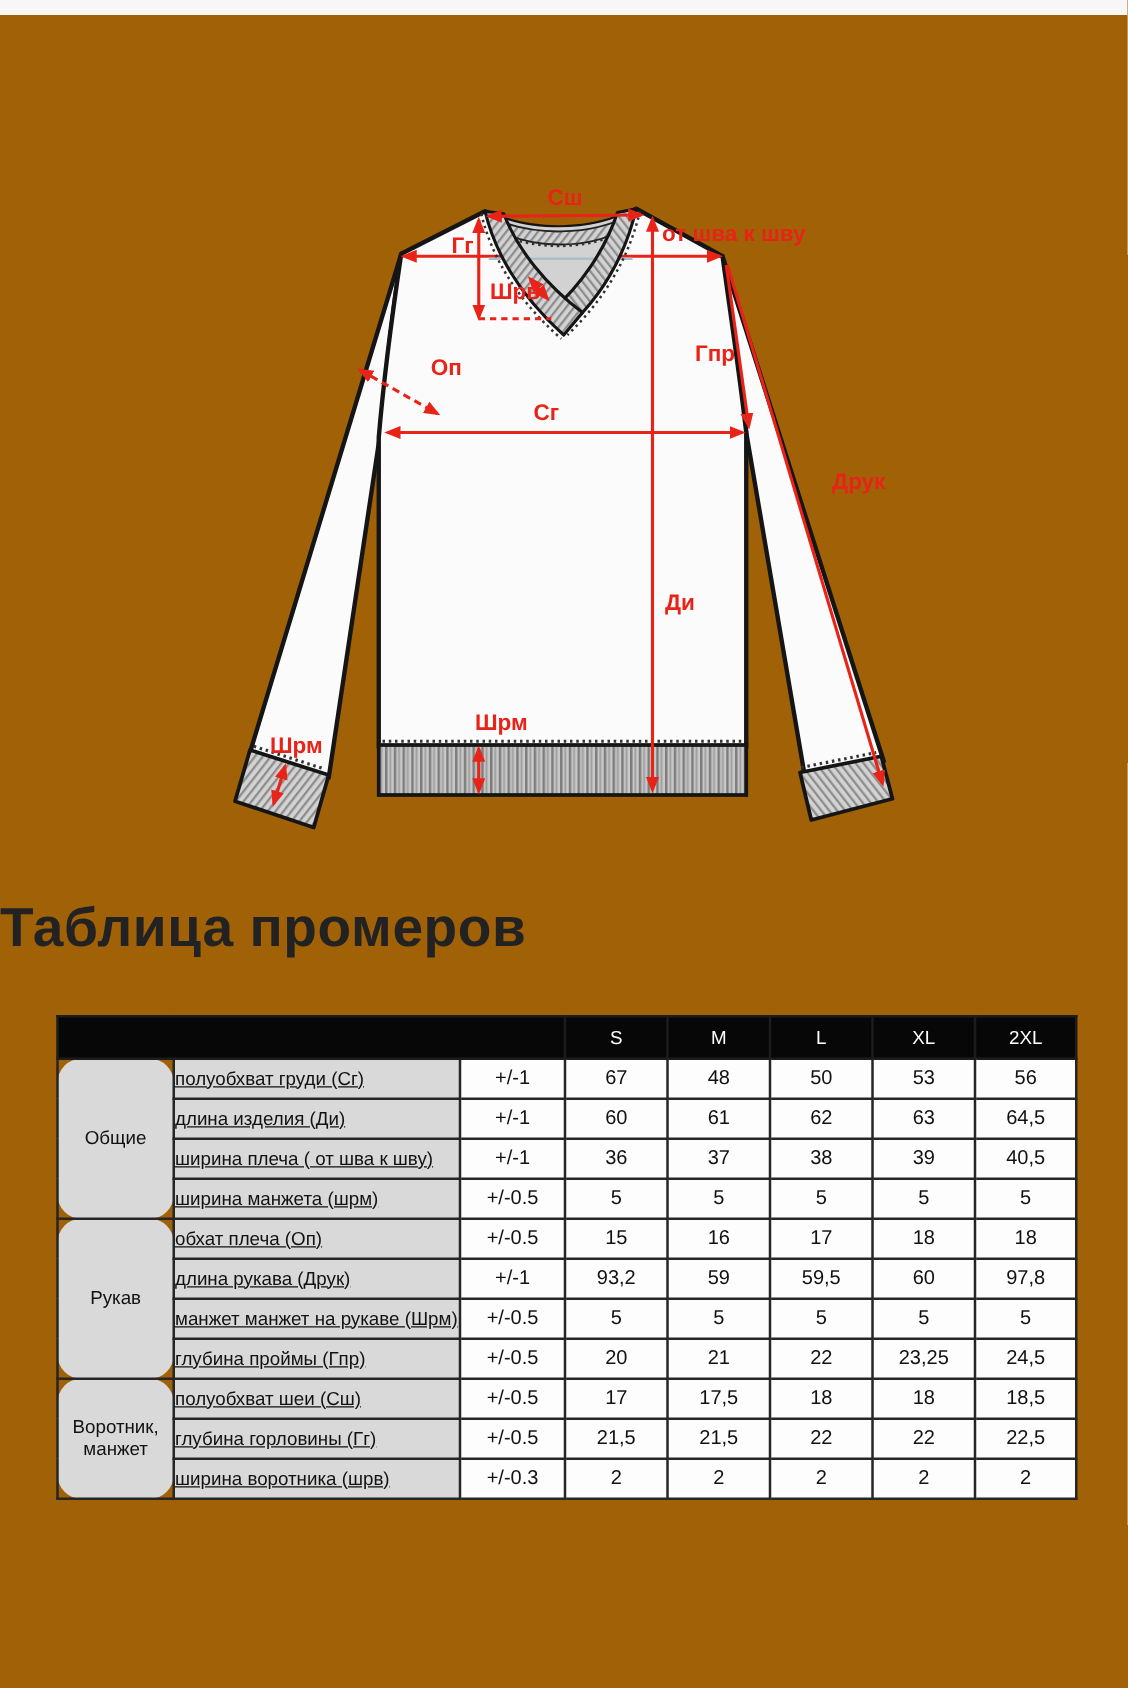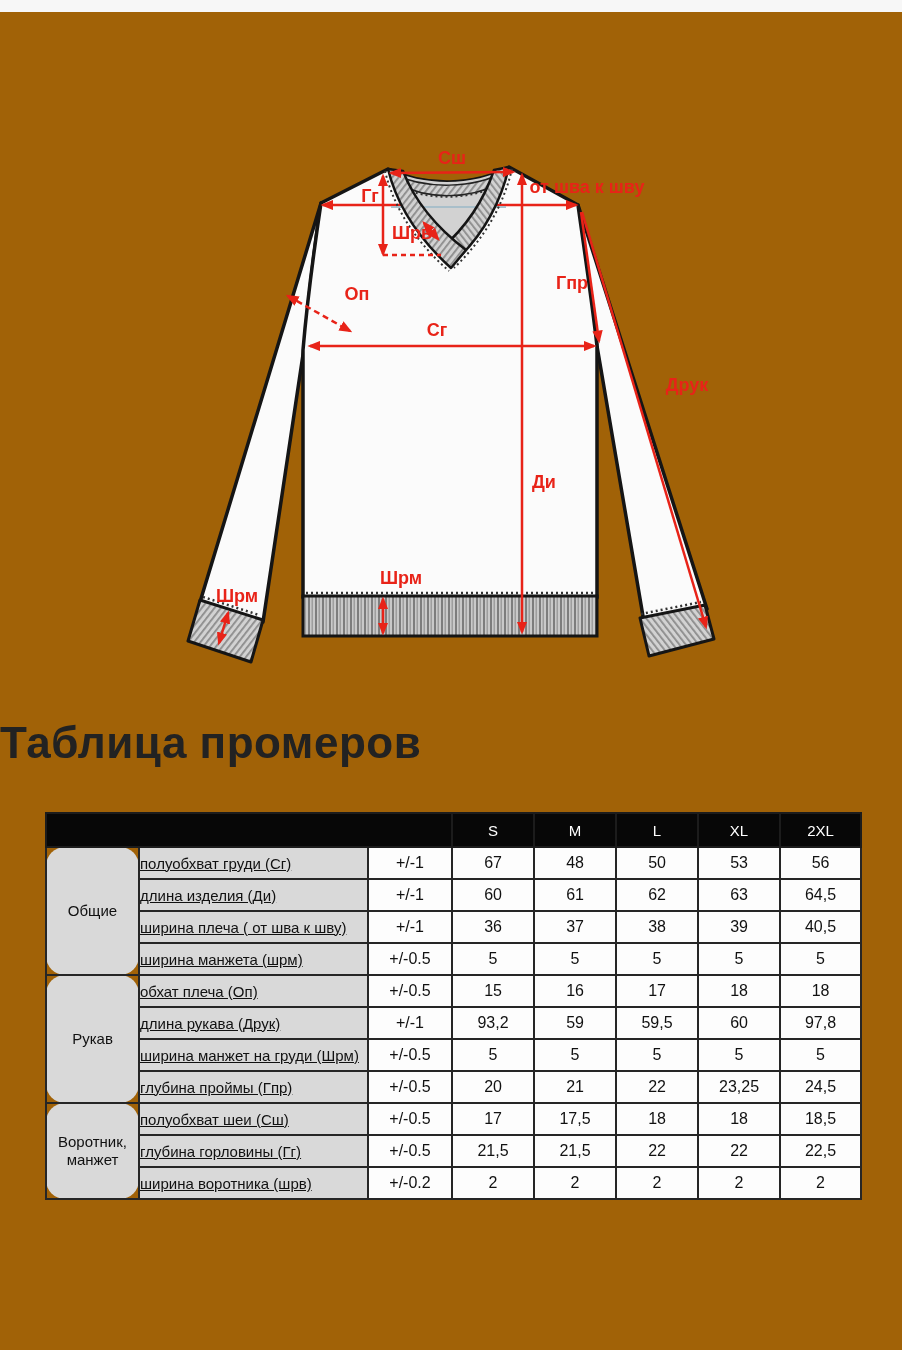--- a/index.html
+++ b/index.html
@@ -181,21 +181,21 @@
         <tr>
           <td class="param">длина рукава (Друк)</td>
           <td class="tol">+/-1</td>
           <td class="val">93,2</td>
           <td class="val">59</td>
           <td class="val">59,5</td>
           <td class="val">60</td>
           <td class="val">97,8</td>
         </tr>
         <tr>
-          <td class="param">ширина манжет на груди (Шрм)</td>
+          <td class="param">манжет манжет на рукаве (Шрм)</td>
           <td class="tol">+/-0.5</td>
           <td class="val">5</td>
           <td class="val">5</td>
           <td class="val">5</td>
           <td class="val">5</td>
           <td class="val">5</td>
         </tr>
         <tr>
           <td class="param">глубина проймы (Гпр)</td>
           <td class="tol">+/-0.5</td>
@@ -219,21 +219,21 @@
           <td class="param">глубина горловины (Гг)</td>
           <td class="tol">+/-0.5</td>
           <td class="val">21,5</td>
           <td class="val">21,5</td>
           <td class="val">22</td>
           <td class="val">22</td>
           <td class="val">22,5</td>
         </tr>
         <tr>
           <td class="param">ширина воротника (шрв)</td>
-          <td class="tol">+/-0.2</td>
+          <td class="tol">+/-0.3</td>
           <td class="val">2</td>
           <td class="val">2</td>
           <td class="val">2</td>
           <td class="val">2</td>
           <td class="val">2</td>
         </tr>
       </tbody>
 </table>
 
 </div>

